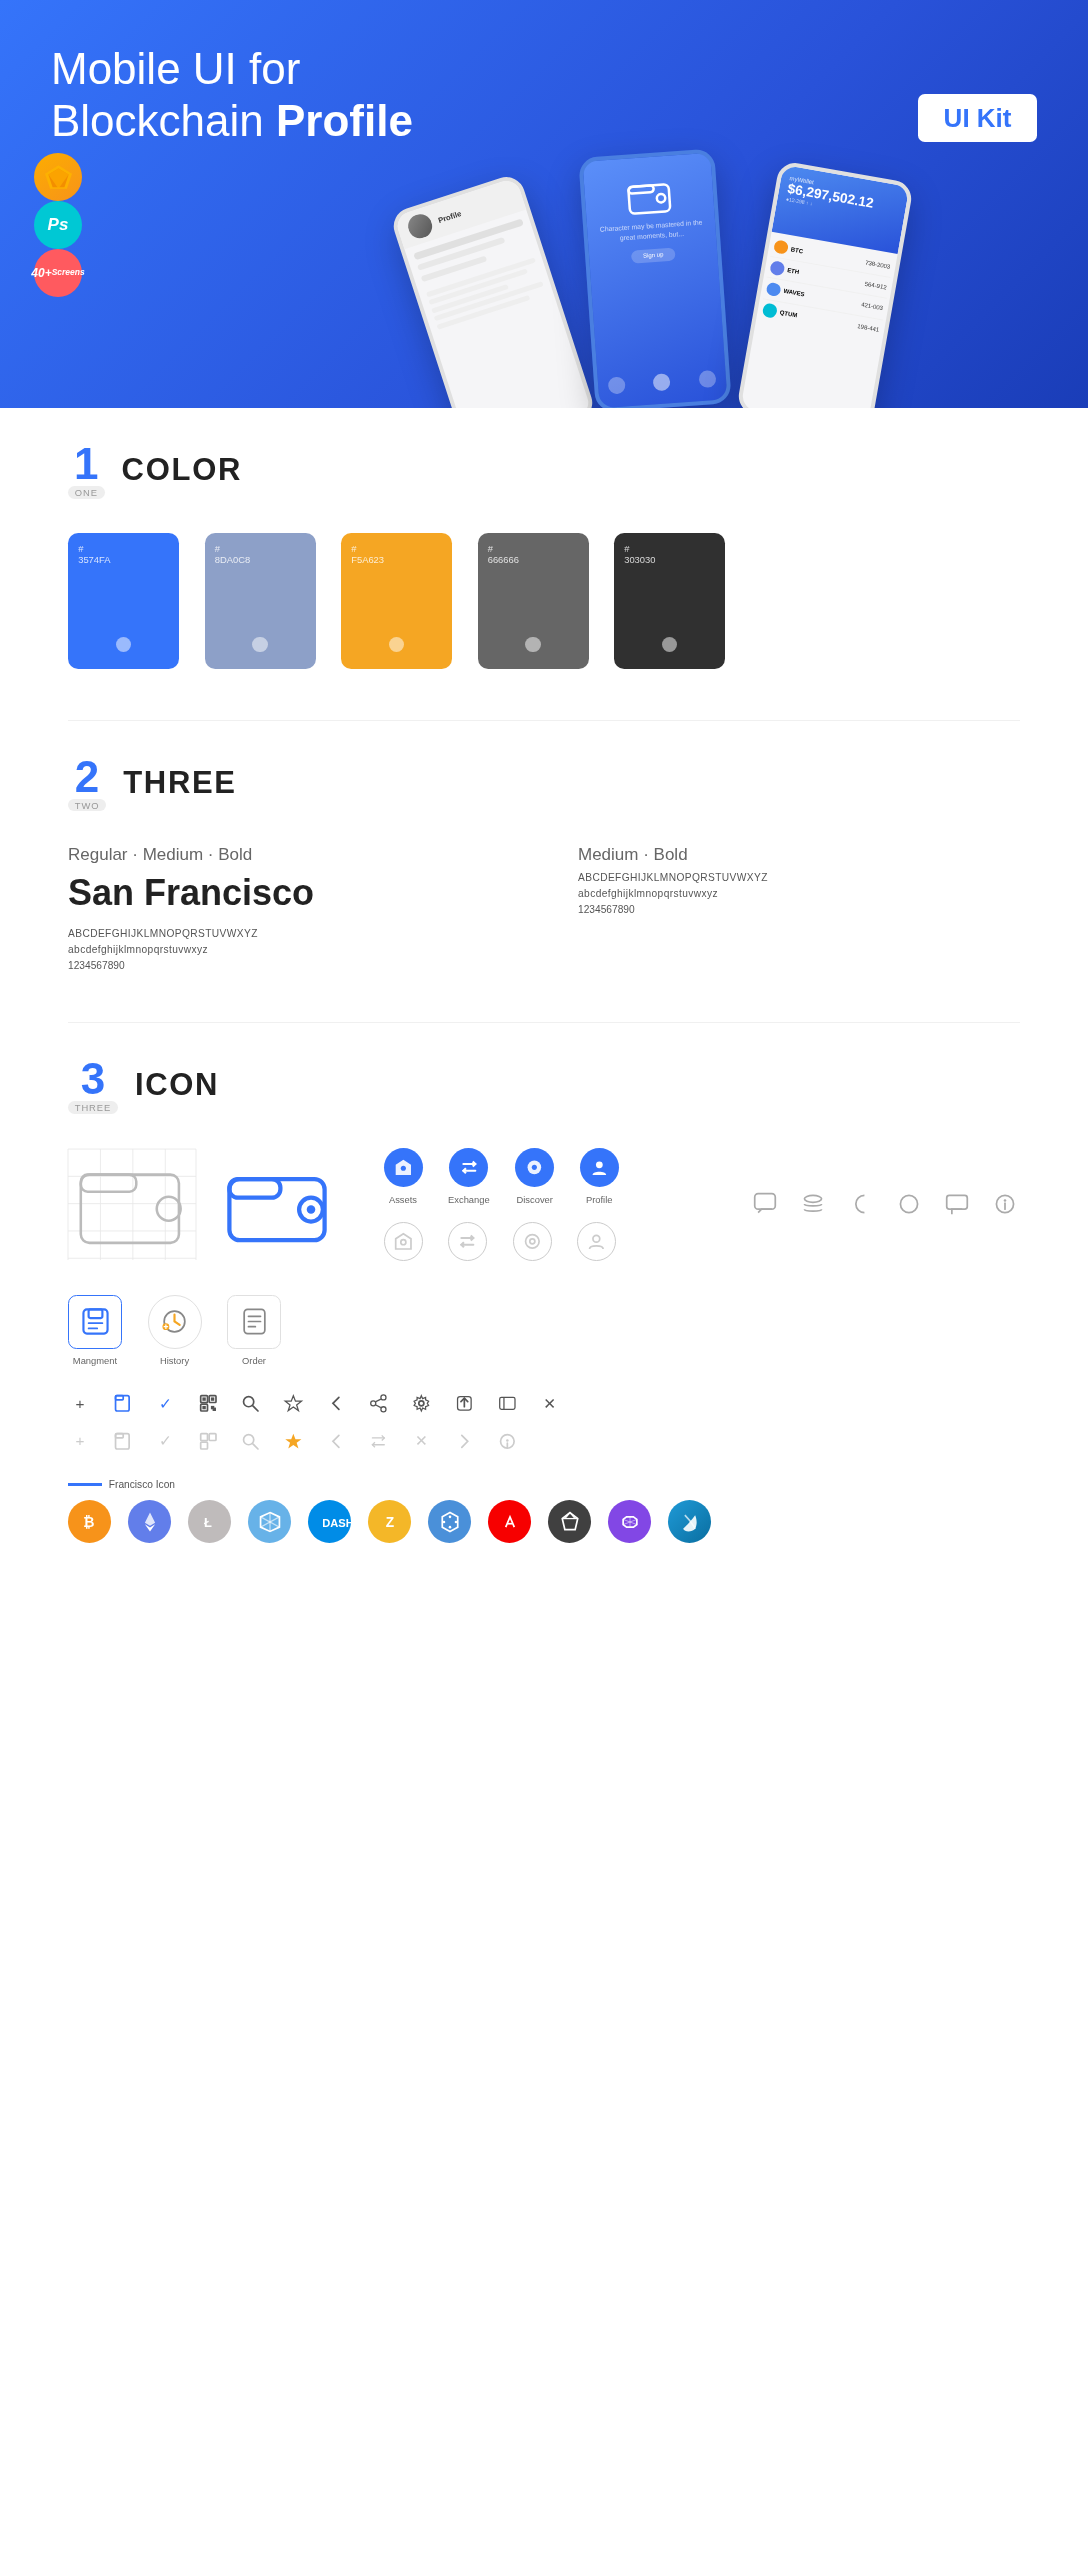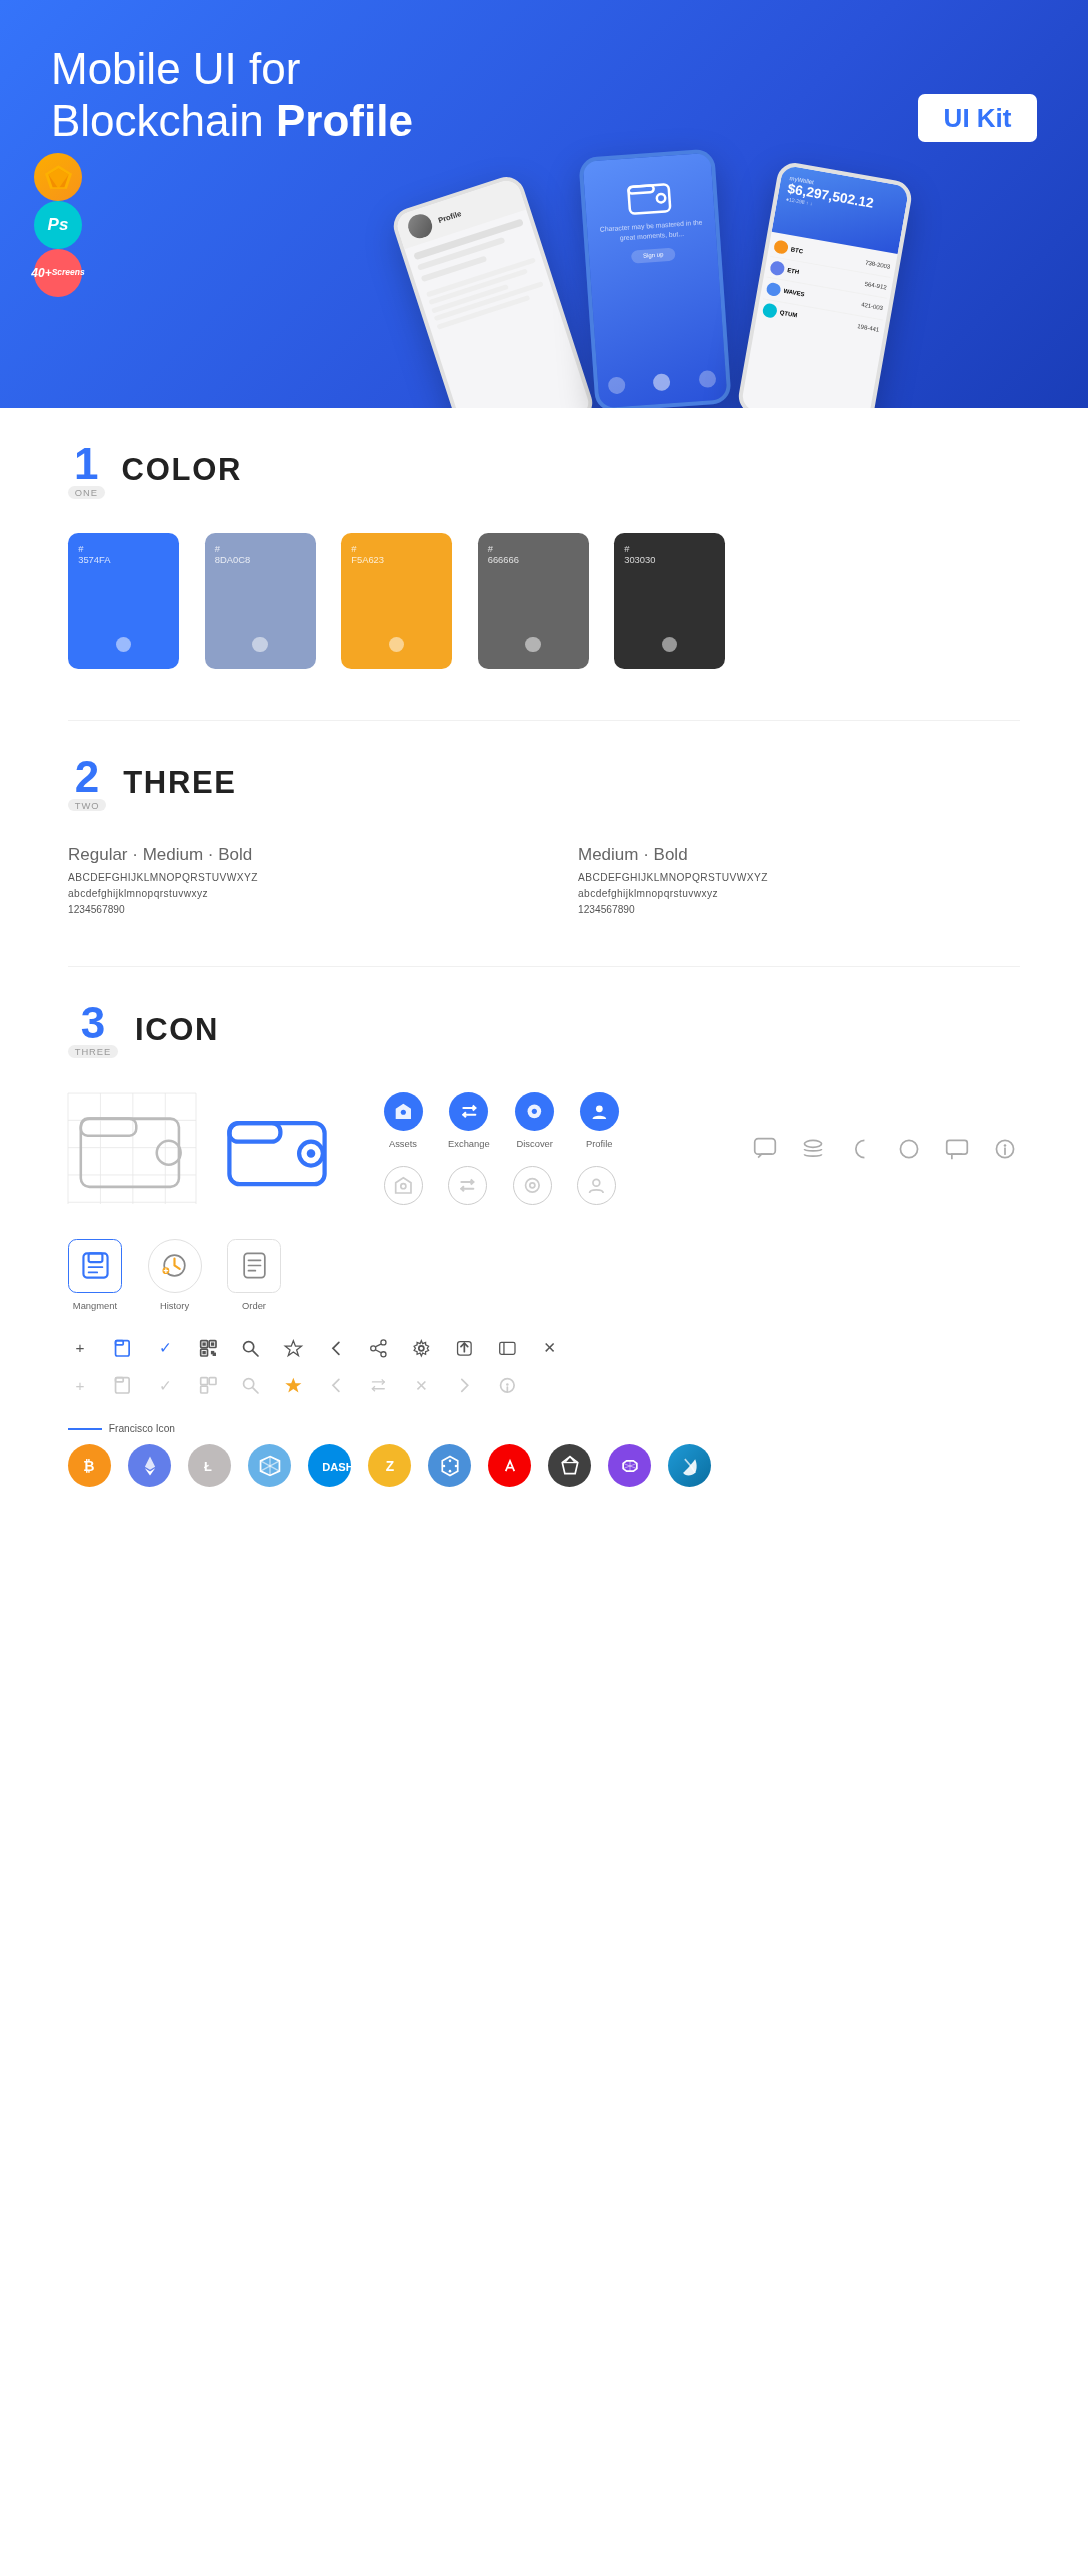--- a/index.html
+++ b/index.html
@@ -476,20 +476,21 @@
       <div class="section-number">
         <span class="num">2</span>
         <span class="word">TWO</span>
       </div>
       <div class="section-title">THREE</div>
     </div>
 
     <div class="font-columns">
       <div class="font-col">
         <div class="font-style-label">Regular · Medium · Bold</div>
+        <div class="font-name">San Francisco</div>
         <div class="font-alphabet">ABCDEFGHIJKLMNOPQRSTUVWXYZ</div>
         <div class="font-alphabet">abcdefghijklmnopqrstuvwxyz</div>
         <div class="font-numbers">1234567890</div>
       </div>
       <div class="font-col">
         <div class="font-style-label">Medium · Bold</div>
         <div class="font-alphabet">ABCDEFGHIJKLMNOPQRSTUVWXYZ</div>
         <div class="font-alphabet">abcdefghijklmnopqrstuvwxyz</div>
         <div class="font-numbers">1234567890</div>
       </div>

